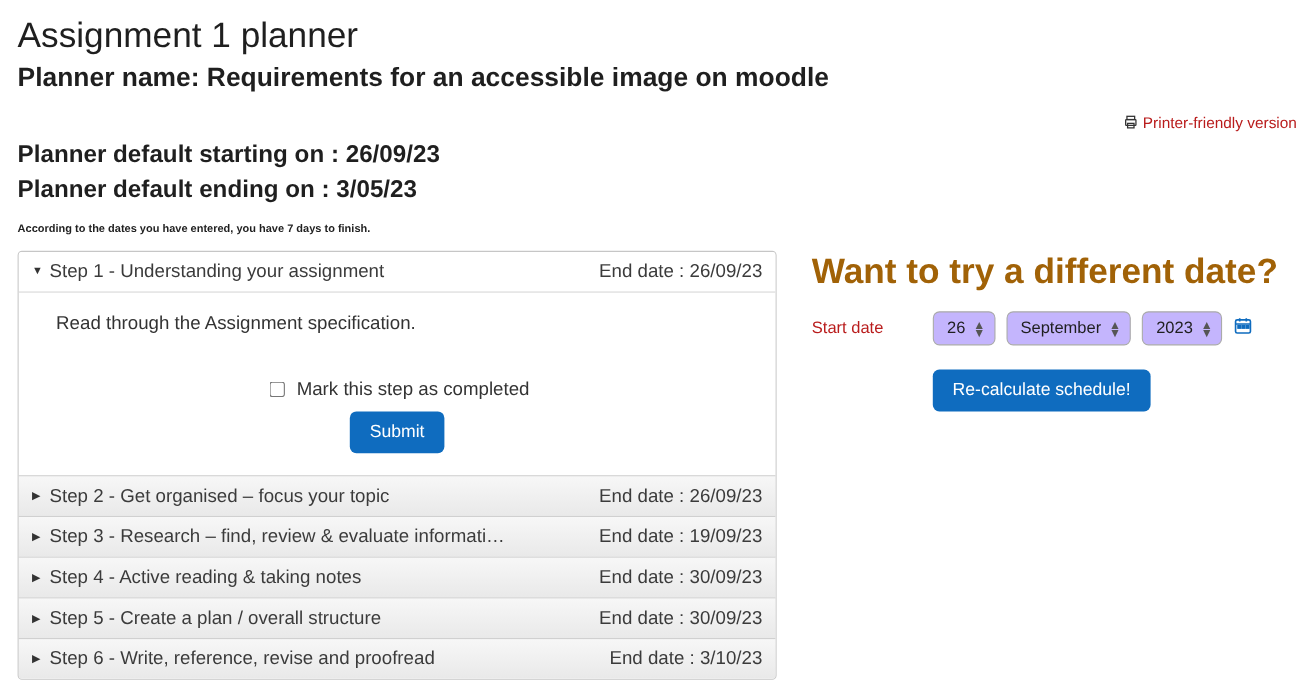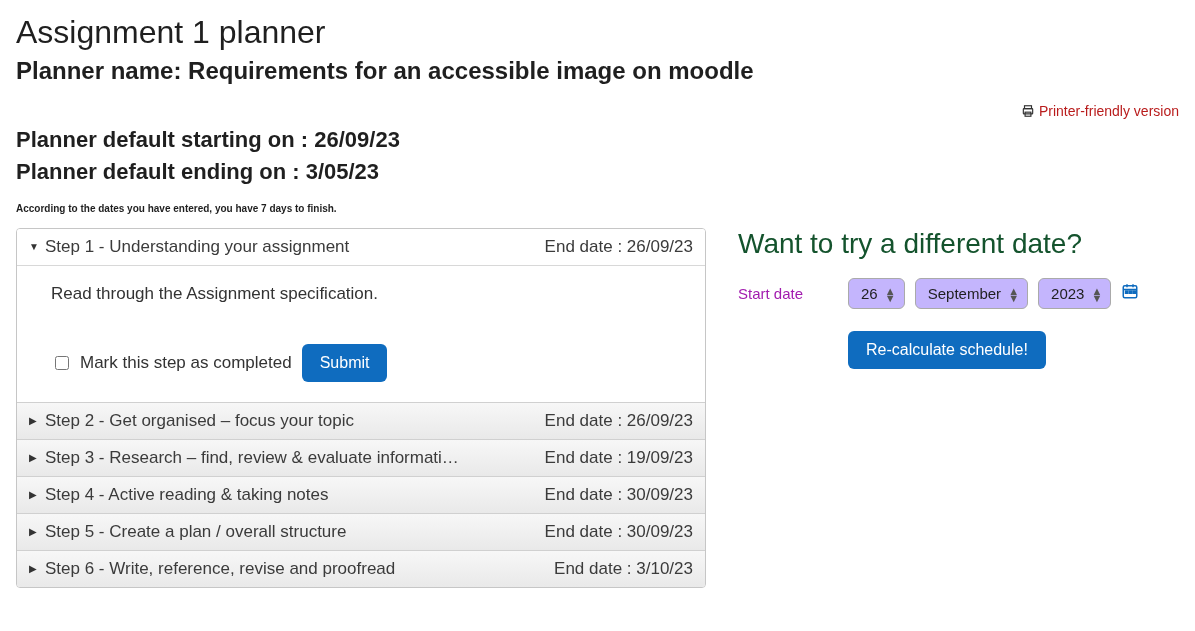--- a/index.html
+++ b/index.html
@@ -36,35 +36,35 @@
   .caret { width: 12px; display: inline-block; font-size: 10px; margin-right: 4px; color: #333; }
   .step-title { flex: 1; white-space: nowrap; overflow: hidden; text-overflow: ellipsis; padding-right: 8px; }
   .step-enddate { white-space: nowrap; font-size: 17px; }
   .step-body {
     padding: 18px 34px 20px 34px;
     border-top: 1px solid #d8d8d8;
     font-size: 17px;
     color: #333;
     background: #fff;
   }
-  .mark-row { margin-top: 40px; display: flex; align-items: center; gap: 10px; }
+  .mark-row { margin-top: 40px; display: flex; align-items: center; gap: 10px; flex-direction: column; }
   .mark-row label { font-size: 17px; display: flex; align-items: center; gap: 8px; }
   .mark-row input[type=checkbox] { width: 14px; height: 14px; }
   .btn {
     background: #0f6cbf;
     color: #fff;
     border: none;
     border-radius: 6px;
     padding: 10px 18px;
     font-size: 16px;
     cursor: pointer;
   }
-  .right h2 { font-size: 28px; font-weight: 400; margin: 0 0 18px 0; color: #14532d; }
+  .right h2 { font-size: 32px; font-weight: 700; margin: 0 0 18px 0; color: #a16207; }
   .date-picker-row { display: flex; align-items: center; gap: 10px; }
-  .sd-label { width: 100px; font-size: 15px; color: #a21caf; }
+  .sd-label { width: 100px; font-size: 15px; color: #b91c1c; }
   .select-wrap {
     border: 1px solid #aaa;
     border-radius: 6px;
     padding: 6px 26px 6px 12px;
     font-size: 15px;
     position: relative;
     background: #c4b5fd;
     min-width: 46px;
     cursor: pointer;
     user-select: none;

